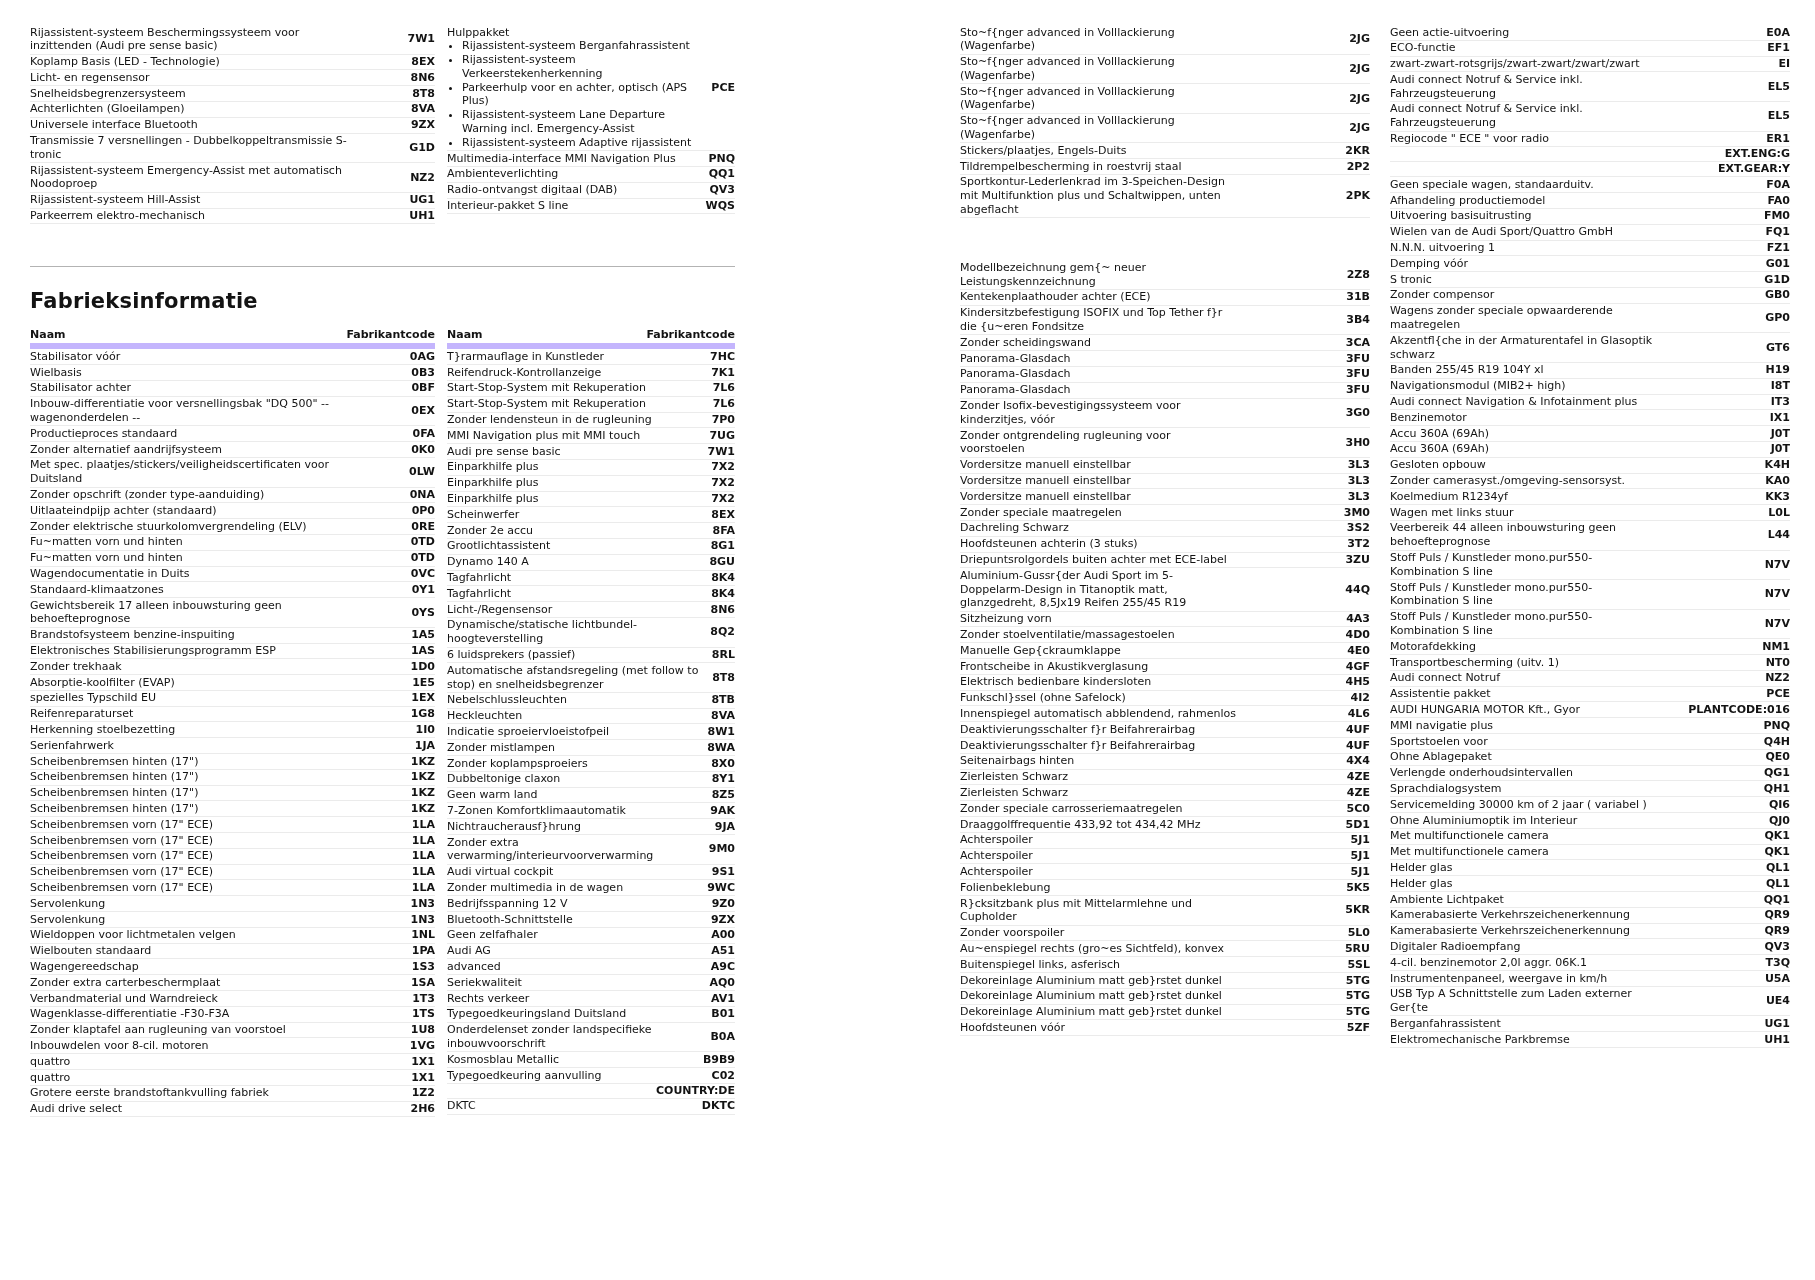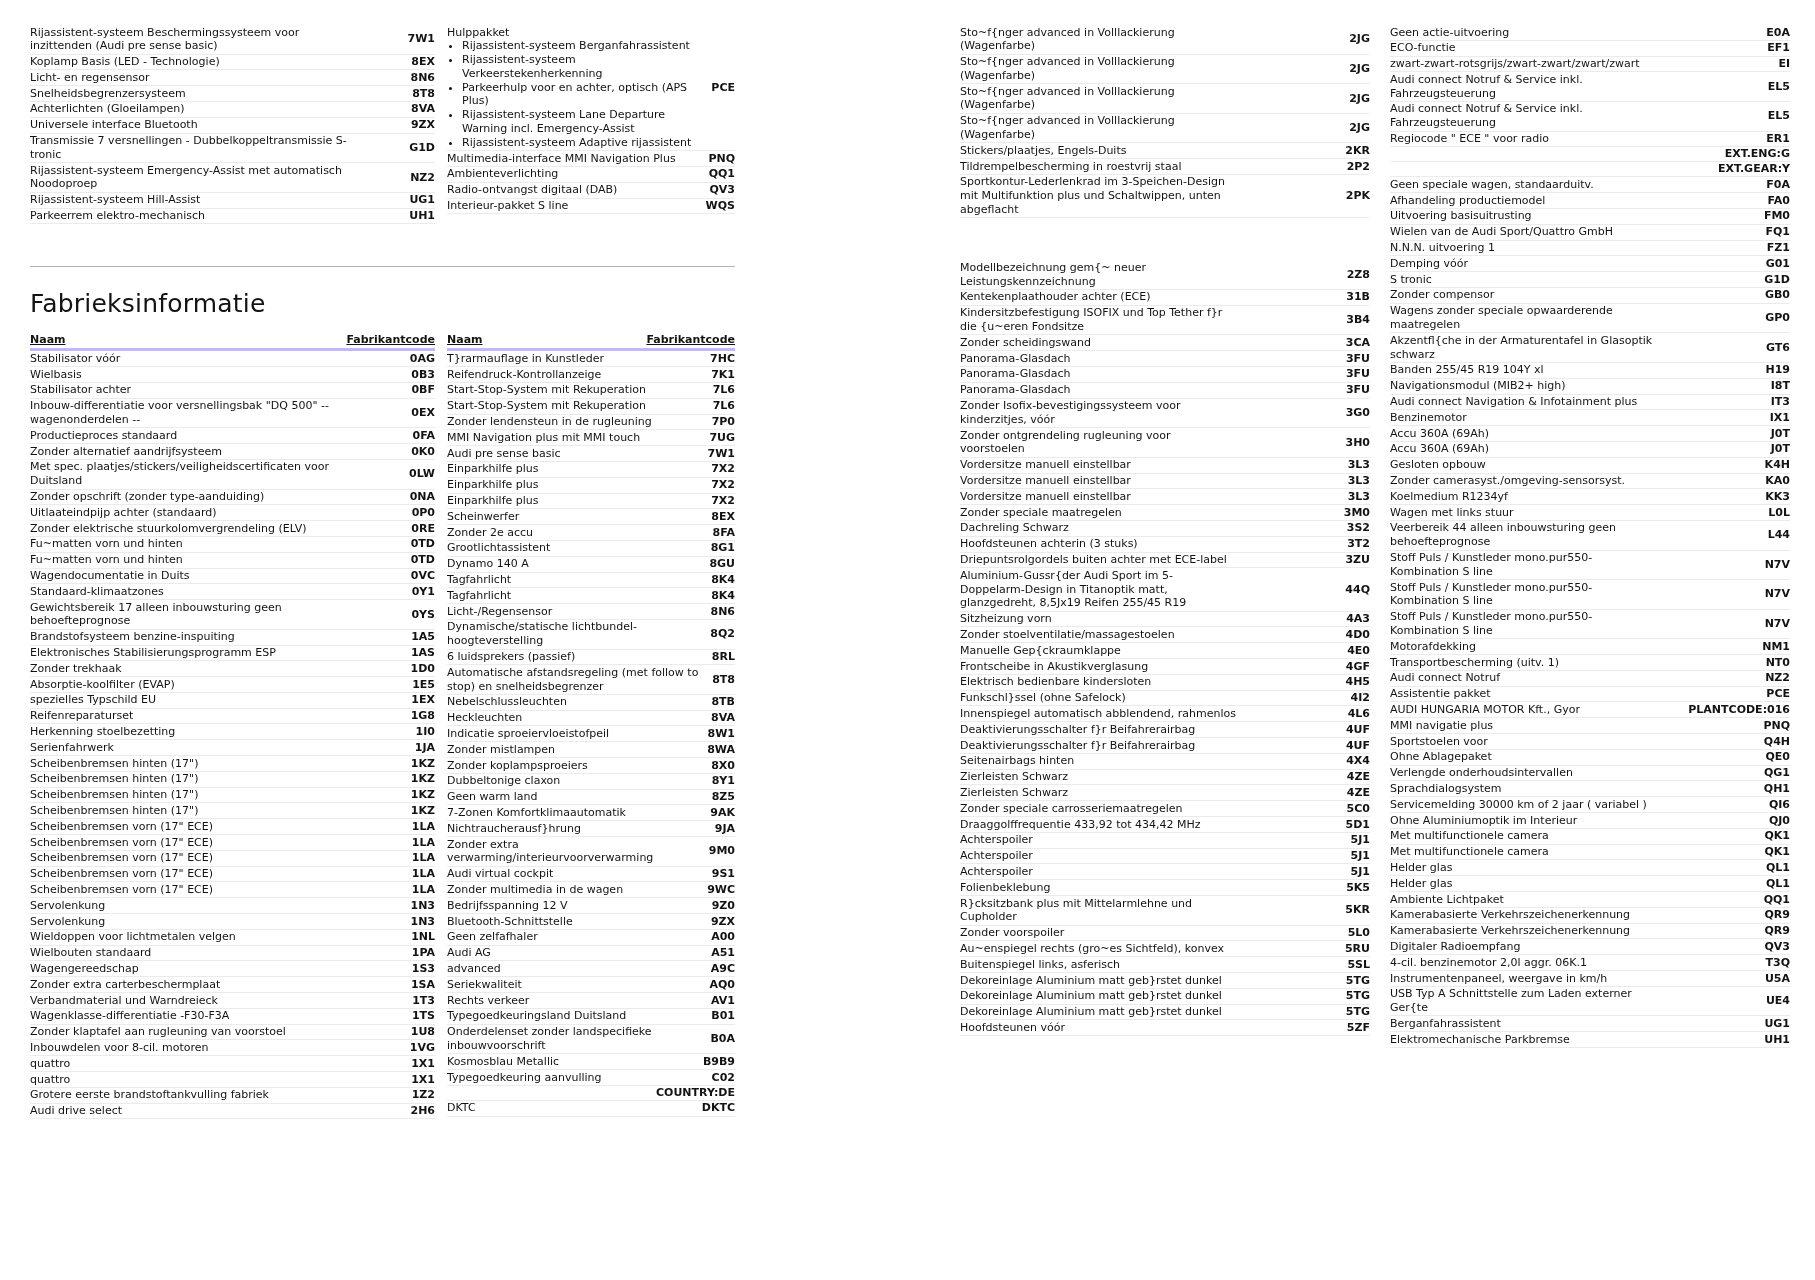--- a/index.html
+++ b/index.html
@@ -18,23 +18,23 @@
   .row{display:flex;align-items:center;border-bottom:1px solid #ebebeb;min-height:14px;}
   .nm{flex:1 1 auto;line-height:13.8px;padding:0.5px 6px 0.5px 0;}
   .col-a .nm{max-width:318px;}
   .col-b .nm{max-width:252px;}
   .col3 .nm{max-width:276px;}
   .col4 .nm{max-width:266px;}
   .cd{margin-left:auto;font-weight:bold;white-space:nowrap;text-align:right;line-height:13.8px;}
   .bullets{margin:0;padding:0 0 0 15px;list-style:disc outside;}
   .bullets li{line-height:13.8px;}
   .divider{border:none;border-top:1px solid #b3b3b3;margin:42px 0 0 0;width:100%;}
-  .section-title{font-size:25px;font-weight:normal;margin:22px 0 14px 0;letter-spacing:0.2px;}
+  .section-title{font-size:21px;font-weight:bold;margin:22px 0 14px 0;letter-spacing:0.2px;}
   .col-header{display:flex;justify-content:space-between;font-weight:bold;
-              border-bottom:3px solid #c4b5fd;padding:1px 0;line-height:14px;text-decoration:underline;}
+              border-bottom:6px solid #c4b5fd;padding:1px 0;line-height:14px;}
   .colgap{height:42px;}
 </style>
 </head>
 <body>
 
 <div class="doc">
 
   <div class="page page-left">
 
     <div class="two-cols">

